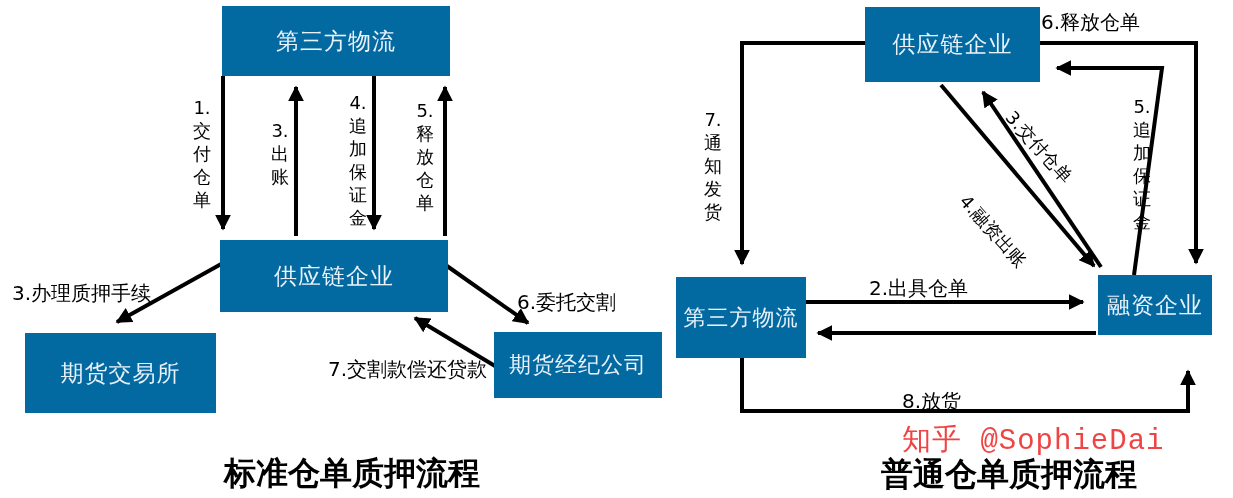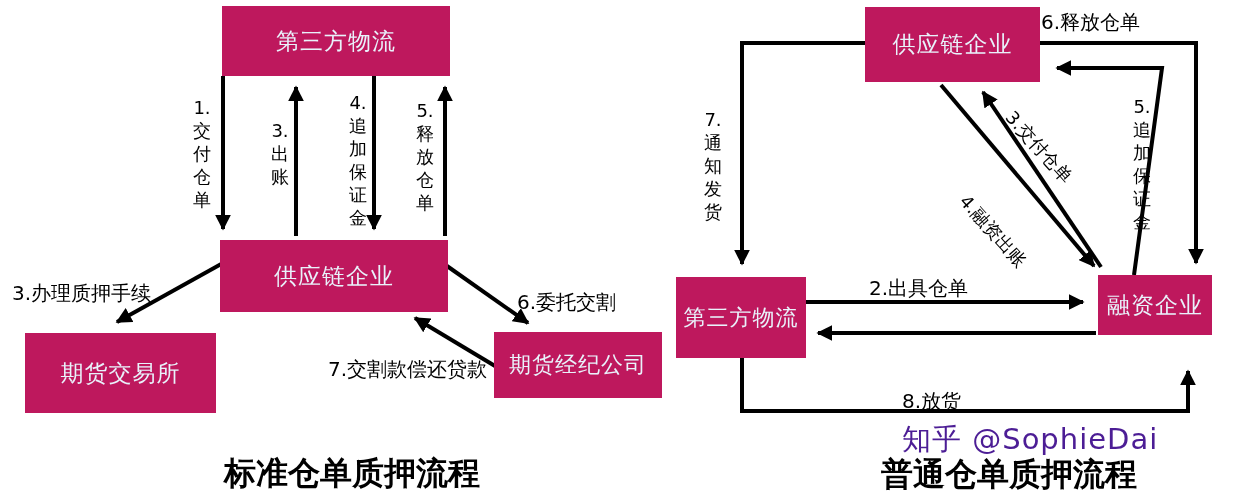--- a/index.html
+++ b/index.html
@@ -2,35 +2,35 @@
 <html><head>
 <meta charset="utf-8">
 <style>
   html,body { margin:0; padding:0; background:#ffffff; }
   .canvas {
     position:relative; width:1233px; height:498px; background:#ffffff;
     font-family:"DejaVu Sans","Liberation Sans",sans-serif; overflow:hidden;
   }
   svg.arrows { position:absolute; left:0; top:0; width:1233px; height:498px; }
   .node {
-    position:absolute; background:#be185d; color:#e9f2fb;
+    position:absolute; background:#0369a1; color:#e9f2fb;
     display:flex; align-items:center; justify-content:center;
     font-size:23px; letter-spacing:1px; text-align:center;
   }
   .lbl { position:absolute; color:#000000; font-size:20px; white-space:nowrap; }
   .vlbl {
     position:absolute; color:#000; font-size:18px; width:28px;
     word-break:break-all; line-height:1.28; text-align:center;
   }
   .rlbl {
     position:absolute; color:#000; font-size:18px; white-space:nowrap;
     transform:rotate(48deg); transform-origin:0 0;
   }
   .caption { position:absolute; color:#000; font-size:32px; font-weight:bold; white-space:nowrap; }
-  .watermark { position:absolute; color:#4c1d95; font-size:29px; white-space:nowrap; letter-spacing:1px; }
+  .watermark { position:absolute; color:#ef4444; font-size:29px; white-space:nowrap; letter-spacing:1px;font-family:Liberation Mono, monospace; }
 </style>
 </head>
 <body>
 
 <div class="canvas">
 
   <svg class="arrows" viewBox="0 0 1233 498">
     <defs>
       <marker id="ah" viewBox="0 0 10 10" refX="9" refY="5" markerWidth="4" markerHeight="4" orient="auto-start-reverse">
         <path d="M0,0 L10,5 L0,10 Z" fill="#000"></path>

